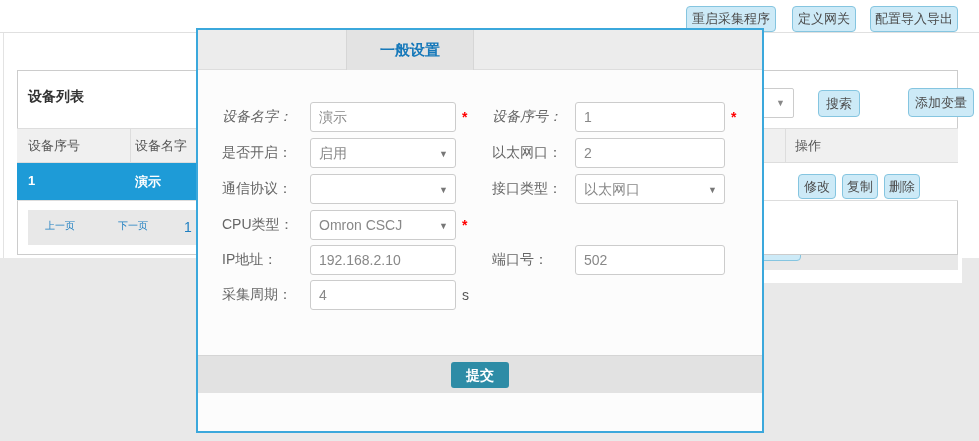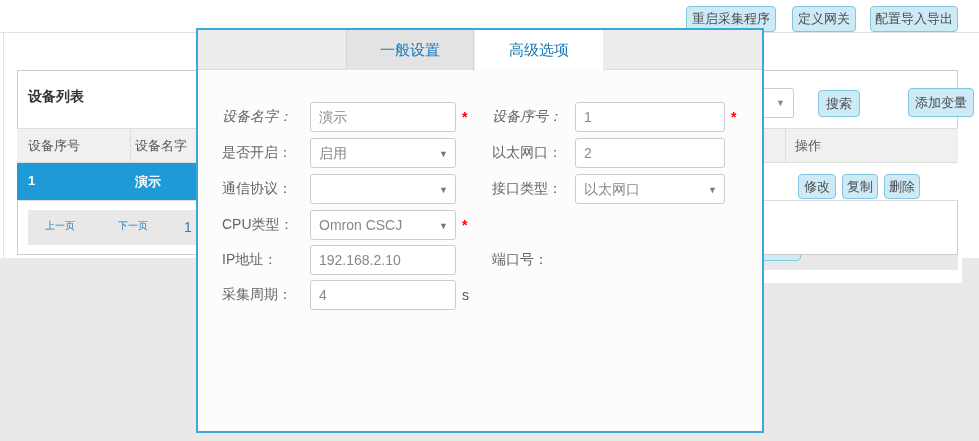--- a/index.html
+++ b/index.html
@@ -66,21 +66,21 @@
   .modal { position:absolute; left:196px; top:28px; width:568px; height:405px;
            border:2px solid #3ba8dc; background:#fcfcfc; z-index:10; }
   .modal-header { position:relative; width:100%; height:38px; background:#3ba8dc; }
   .modal-title { width:100%; text-align:center; line-height:38px; color:#fff;
                  font-size:15px; font-weight:bold; }
   .modal-close { position:absolute; right:16px; top:0; line-height:38px; color:#4a4a4a;
                  font-size:18px; font-weight:bold; cursor:pointer; }
   .tabstrip { position:relative; width:100%; height:40px; background:#ececec;
               border-bottom:1px solid #ddd; }
   .tab { position:absolute; top:0; width:128px; height:40px; line-height:39px;
-         text-align:center; font-size:15px; color:#1779ba; cursor:pointer; }
+         text-align:center; font-size:15px; color:#1779ba; cursor:pointer;font-weight:bold; }
   .tab-general { left:148px; background:#e3e3e3; border-left:1px solid #d6d6d6; border-right:1px solid #d6d6d6; }
   .tab-advanced { left:277px; background:#fff; }
   .modal-body { position:relative; width:100%; height:285px; }
   .flabel { position:absolute; font-size:14px; color:#666; }
   .fl { left:24px; } .fr { left:294px; }
   .field { position:absolute; height:30px; border:1px solid #ccc; border-radius:3px;
            background:#fff; font-size:14px; color:#888; line-height:28px;
            padding:0 8px; overflow:hidden; white-space:nowrap; }
   .cl { left:112px; width:146px; } .cr { left:377px; width:150px; }
   .select { cursor:pointer; padding-right:20px; }
@@ -142,21 +142,20 @@
 
   <div class="pagination-box"></div>
   <div class="pg-link pg-prev">上一页</div>
   <div class="pg-link pg-next">下一页</div>
   <div class="pg-page">1</div>
 
   <div class="modal">
 
     <div class="tabstrip">
       <div class="tab tab-general">一般设置</div>
-      <div class="tab tab-advanced">高级选项</div>
     </div>
 
     <div class="modal-body">
 
       <div class="flabel fl lr1">设备名字：</div>
       <div class="field cl r1">演示</div>
       <div class="star sl st1">*</div>
 
       <div class="flabel fr lr1">设备序号：</div>
       <div class="field cr r1">1</div>
@@ -186,21 +185,25 @@
       <div class="field select cl r4">
         <span>Omron CSCJ</span>
         <span class="arrow">▼</span>
       </div>
       <div class="star sl st4">*</div>
 
       <div class="flabel fl lr5">IP地址：</div>
       <div class="field cl r5">192.168.2.10</div>
 
       <div class="flabel fr lr5">端口号：</div>
+      <div class="field cr r5">502</div>
 
       <div class="flabel fl lr6">采集周期：</div>
       <div class="field cl r6">4</div>
       <div class="suffix st6">s</div>
     </div>
 
+    <div class="modal-footer">
+      <div class="btn-submit">提交</div>
+    </div>
   </div>
 
 </div>
 
 </body></html>

